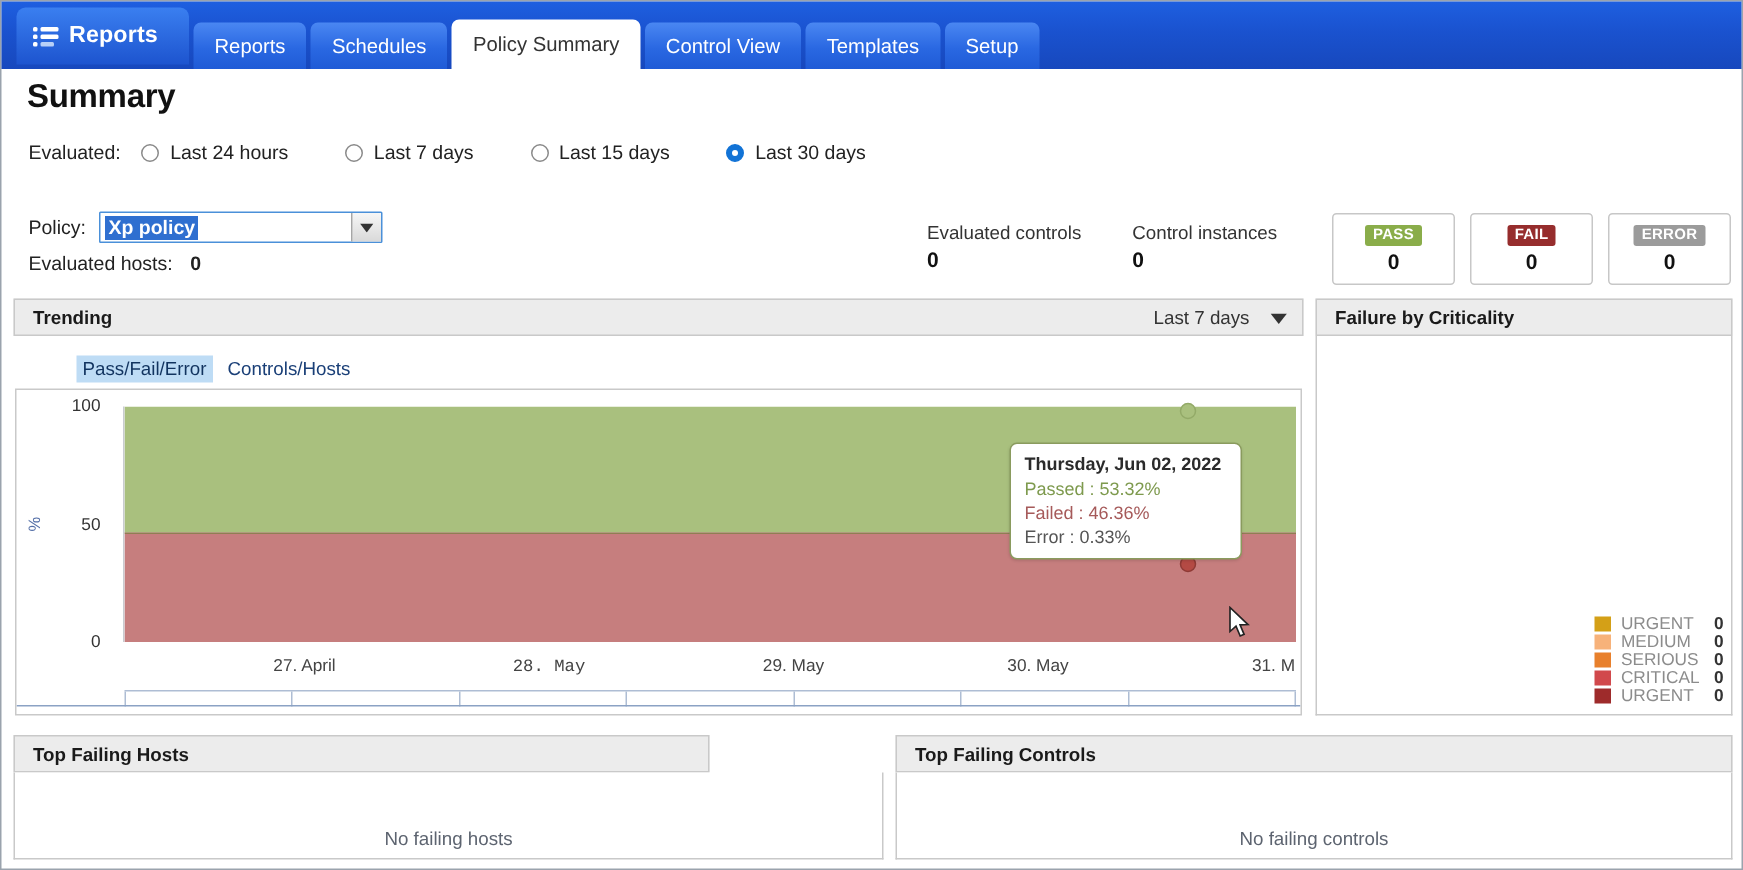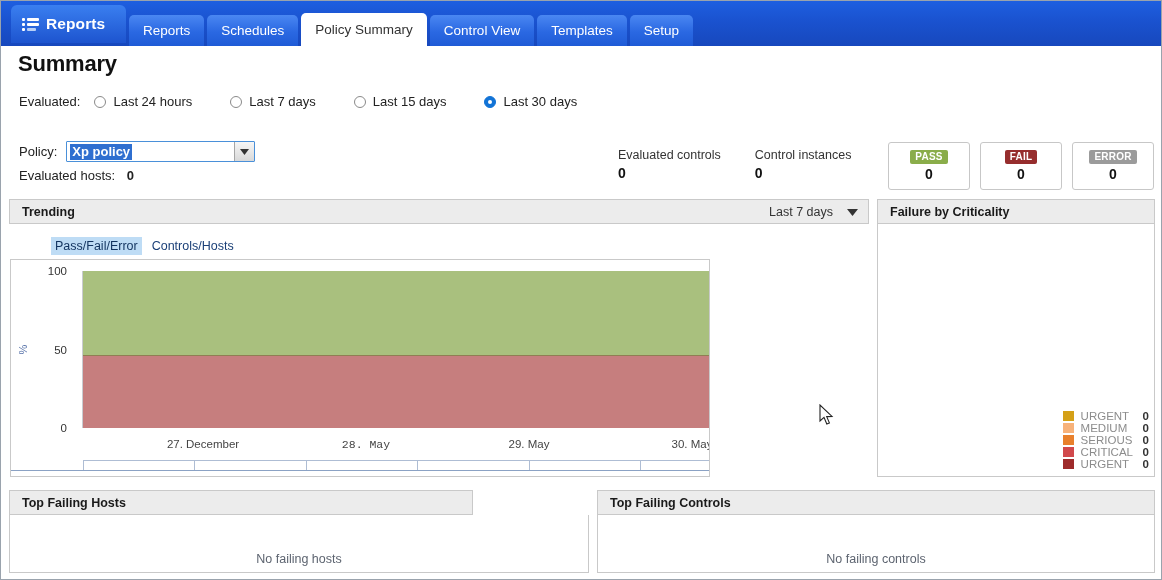--- a/index.html
+++ b/index.html
@@ -76,21 +76,21 @@
   #trending-head{left:8px;top:198px;width:860px;}
   #trending-range{margin-left:auto;margin-right:10px;display:flex;align-items:center;gap:14px;cursor:pointer;font-size:12.5px;color:#333;}
   #crit-head{left:876px;top:198px;width:278px;}
   #crit-body{left:876px;top:223px;width:278px;height:253px;}
 
   .subtabs{position:absolute;left:14px;top:236px;display:flex;gap:6px;font-size:12.5px;padding-left:36px;}
   .subtab{padding:2px 4px;color:#1a3f77;cursor:pointer;}
   .subtab.active{background:#bedcf5;color:#11335f;}
 
   
-  .chartbox{position:absolute;left:9px;top:258px;width:700px;height:218px;border:1px solid #c9c9c9;background:#fff;box-sizing:border-box;overflow:hidden;}
+  .chartbox{position:absolute;left:9px;top:258px;width:858px;height:218px;border:1px solid #c9c9c9;background:#fff;box-sizing:border-box;overflow:hidden;}
   .plot{position:absolute;left:72px;top:11px;width:781px;height:157px;overflow:hidden;}
   .area-pass{position:absolute;left:0;top:0;width:100%;background:#a9c07e;}
   .area-fail{position:absolute;left:0;bottom:0;width:100%;background:#c67e7e;}
   .sepline{position:absolute;left:0;width:100%;height:1px;background:#7e7f45;opacity:.75;}
   .axis-left{position:absolute;left:71px;top:11px;width:1px;height:157px;background:#c9ccd1;}
   .ytick{position:absolute;right:0;font-size:11.5px;color:#333;text-align:right;width:56px;}
   .yaxis-title{position:absolute;left:25px;top:343px;font-size:11px;color:#5570a8;transform:rotate(-90deg);transform-origin:center;letter-spacing:-1px;}
   .xtick{position:absolute;top:178px;font-size:11.5px;color:#444;transform:translateX(-50%);white-space:nowrap;}
   .marker{position:absolute;width:9px;height:9px;border-radius:50%;transform:translate(-50%,-50%);}
   .mk-pass{background:#a9c07e;border:1px solid #93aa68;}
@@ -238,39 +238,45 @@
 
     <div class="plot">
       <div class="area-pass" id="areaPass" style="height: 84px;"></div>
       <div class="area-fail" id="areaFail" style="height: 73px;"></div>
       <div class="sepline" id="sepLine" style="top: 84px;"></div>
     </div>
 
     <div class="marker mk-pass" style="left:781px;top:14px;"></div>
     <div class="marker mk-fail" style="left:781px;top:116px;"></div>
 
-    <div class="xtick" style="left:192px;">27. December</div>
+    <div class="xtick" style="left:192px;">27. April</div>
     <div class="xtick" style="left:355px;font-family:Liberation Mono, monospace;">28. May</div>
     <div class="xtick" style="left:518px;">29. May</div>
     <div class="xtick" style="left:681px;">30. May</div>
     <div class="xtick" style="left:838px;">31. M</div>
 
     <div class="navstrip">
       <i style="left:0"></i>
         <i style="left:111px"></i>
         <i style="left:223px"></i>
         <i style="left:334px"></i>
       <i style="left:446px"></i>
         <i style="left:557px"></i>
         <i style="left:669px"></i>
         <i style="left:780px"></i>
     </div>
     <div class="navbase"></div>
   </div>
 
+  <div class="tooltip">
+    <div class="tt-title">Thursday, Jun 02, 2022</div>
+    <div class="tt-row pass">Passed : 53.32%</div>
+    <div class="tt-row fail">Failed : 46.36%</div>
+    <div class="tt-row err">Error : 0.33%</div>
+  </div>
 
   <div class="cursor">
     <svg width="15" height="22" viewBox="0 0 15 22">
         <path d="M1 1 L1 17 L5 13.4 L7.8 20 L10.4 18.9 L7.7 12.6 L13 12.4 Z" fill="#fff" stroke="#222" stroke-width="1.1"></path>
       </svg>
   </div>
 
   <div class="panel-head" id="crit-head">
     <span class="ttl">Failure by Criticality</span>
   </div>

